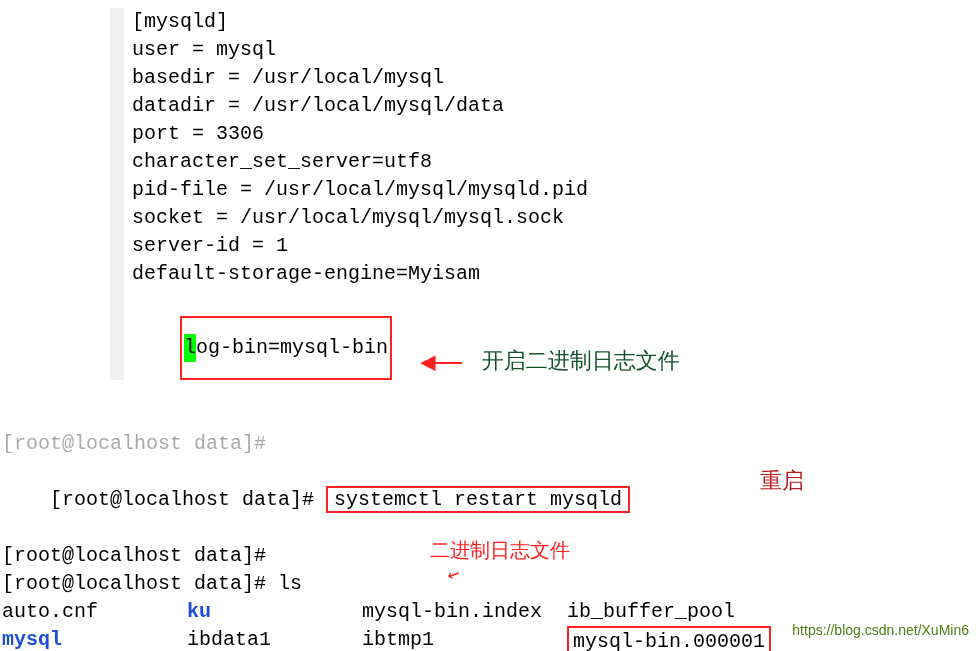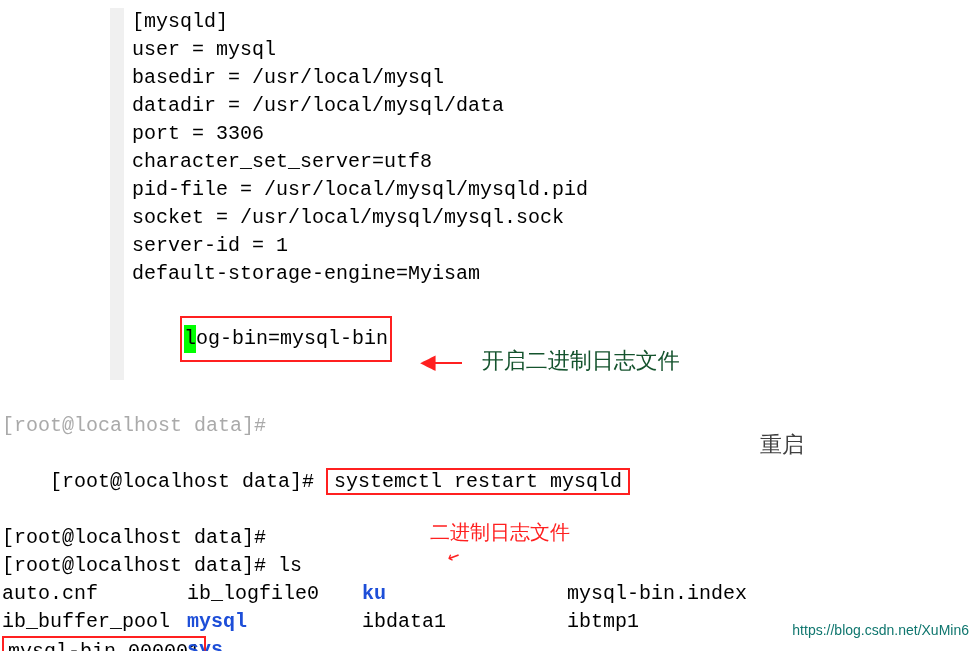--- a/index.html
+++ b/index.html
@@ -28,21 +28,21 @@
       height: 372px;
       background: #f0f0f0;
     }
     .highlight-l {
       background: #00ff00;
       display: inline-block;
     }
     .red-box {
       border: 2px solid #ff2020;
       display: inline-block;
-      padding: 7px 2px;
+      padding: 16px 2px;
     }
     .annotation1 {
       position: absolute;
       left: 420px;
       top: 345px;
       display: flex;
       align-items: center;
     }
     .arrow-left {
       color: #ff2020;
@@ -63,22 +63,22 @@
       color: #aaa;
       filter: blur(0.3px);
     }
     .red-box2 {
       border: 2px solid #ff2020;
       padding: 0 6px;
     }
     .annotation2 {
       position: absolute;
       left: 760px;
-      top: 20px;
-      color: #404040;
+      top: 38px;
+      color: #b91c1c;
       font-size: 22px;
       text-align: right;
     }
     .blue { color: #1d4ed8; font-weight: bold; }
     .annotation3 {
       position: absolute;
       left: 430px;
       top: 108px;
       color: #ff2020;
       font-size: 20px;
@@ -100,21 +100,21 @@
     .ls-cell { white-space: pre; }
     .red-box3 {
       border: 2px solid #ff2020;
       padding: 0 4px;
       display: inline-block;
     }
     .watermark {
       position: absolute;
       right: 10px;
       bottom: 10px;
-      color: #0f766e;
+      color: #4d7c0f;
       font-size: 14px;
       font-family: Arial, sans-serif;
     }
   </style>
 </head>
 <body>
 
 <div class="config-section">
   <div class="gutter"></div>
   <div class="config-line">[mysqld]</div>
@@ -144,21 +144,20 @@
   </div>
   <div class="annotation2">重启</div>
   <div class="term-line"><span>[root@localhost data]# </span></div>
   <div class="term-line"><span>[root@localhost data]# </span><span>ls</span></div>
 
   <div class="annotation3">二进制日志文件</div>
   <div class="arrow3">↙</div>
 
   <div class="ls-output">
     <div class="ls-cell">auto.cnf</div>
-    <div class="ls-cell">ib_logfile0</div>
     <div class="ls-cell blue">ku</div>
     <div class="ls-cell">mysql-bin.index</div>
 
     <div class="ls-cell">ib_buffer_pool</div>
     <div class="ls-cell blue">mysql</div>
 
     <div class="ls-cell">ibdata1</div>
     <div class="ls-cell">ibtmp1</div>
     <div class="ls-cell"><span class="red-box3">mysql-bin.000001</span></div>
     <div class="ls-cell blue">sys</div>

